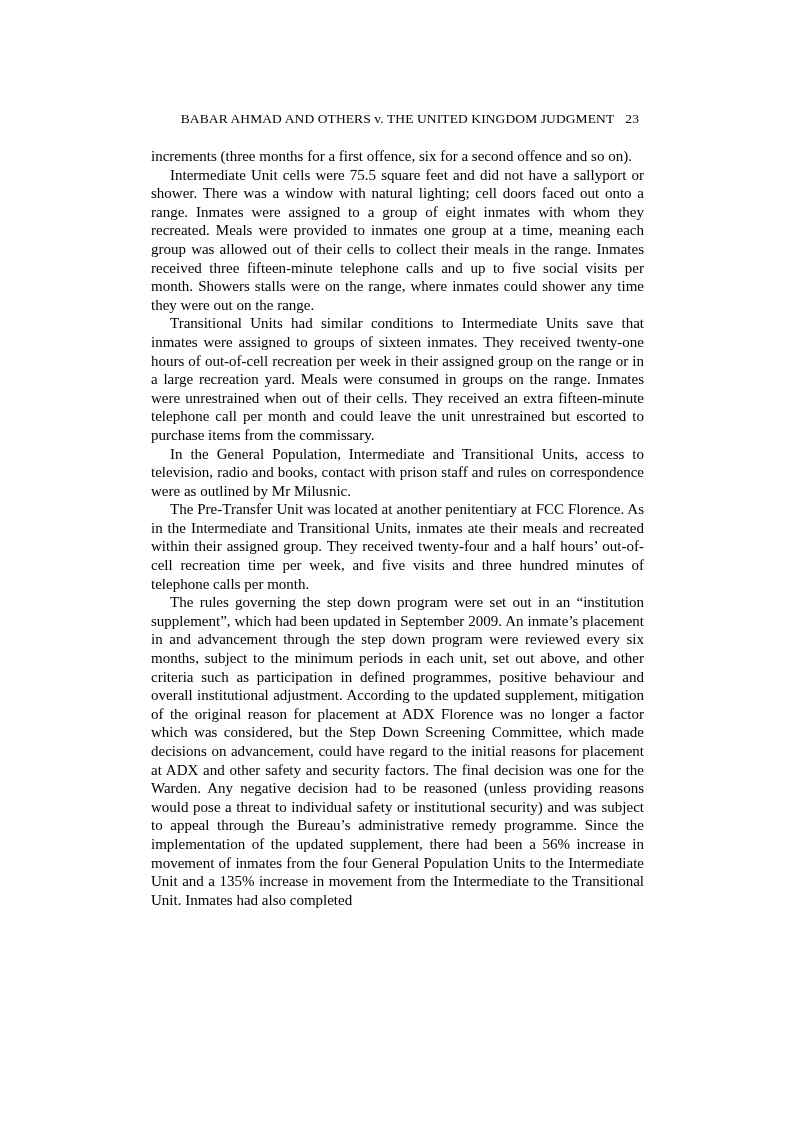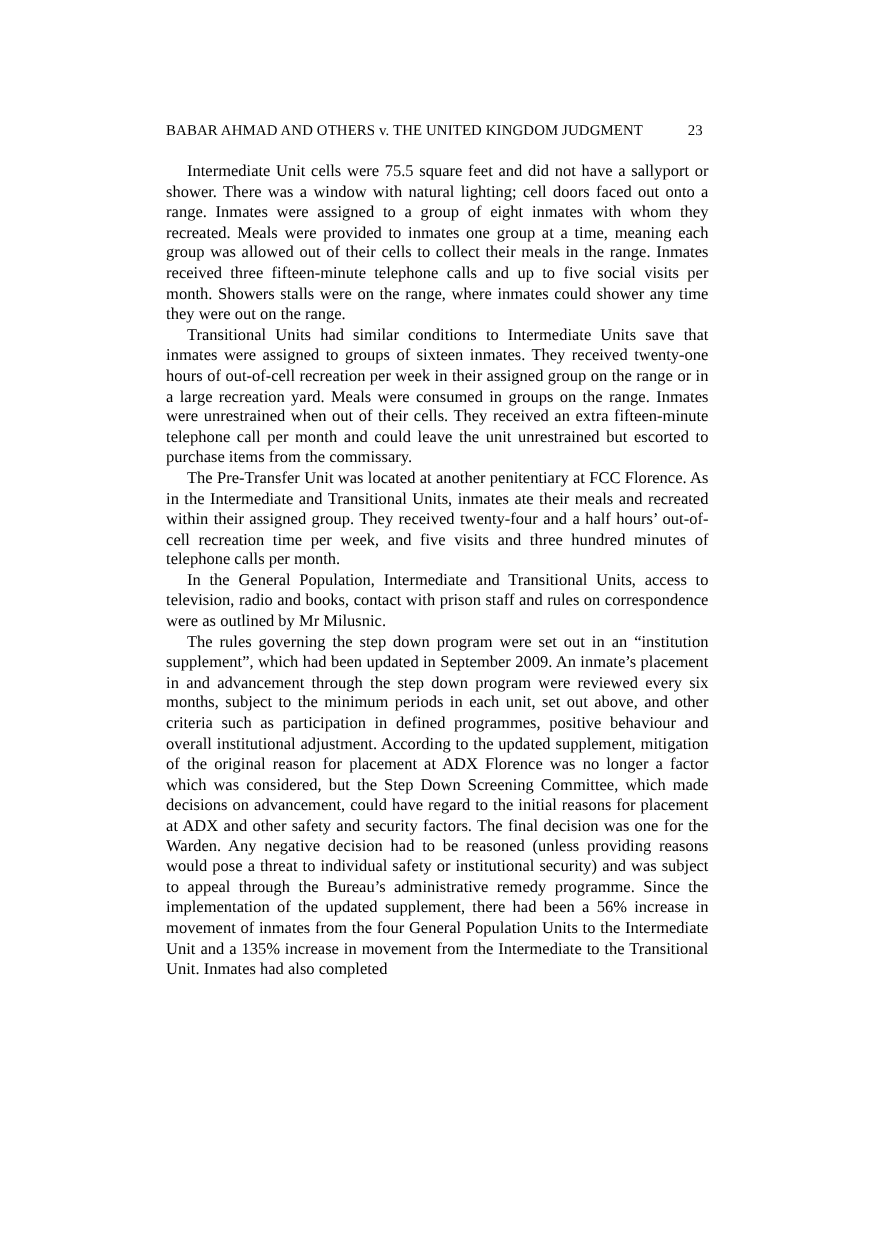--- a/index.html
+++ b/index.html
@@ -14,21 +14,21 @@
     background: #ffffff;
     font-family: "Liberation Serif", "DejaVu Serif", serif;
     color: #000000;
     overflow: hidden;
   }
   .running-header {
     position: absolute;
     top: 111px;
     left: 151px;
     width: 493px;
-    text-align: left;
+    text-align: center;
     font-size: 13.5px;
     line-height: 16px;
     letter-spacing: 0.1px;
     white-space: nowrap;
   }
   .page-number {
     position: absolute;
     top: 0;
     right: 5px;
   }
@@ -53,20 +53,21 @@
 <body>
 
 <div class="page">
 
   <div class="running-header">
     <span class="header-title">BABAR AHMAD AND OTHERS v. THE UNITED KINGDOM JUDGMENT</span>
     <span class="page-number">23</span>
   </div>
 
   <div class="body-text">
+    <p class="para">increments (three months for a first offence, six for a second offence and so on).</p>
     <p class="para indent">Intermediate Unit cells were 75.5 square feet and did not have a sallyport or shower. There was a window with natural lighting; cell doors faced out onto a range. Inmates were assigned to a group of eight inmates with whom they recreated. Meals were provided to inmates one group at a time, meaning each group was allowed out of their cells to collect their meals in the range. Inmates received three fifteen-minute telephone calls and up to five social visits per month. Showers stalls were on the range, where inmates could shower any time they were out on the range.</p>
     <p class="para indent">Transitional Units had similar conditions to Intermediate Units save that inmates were assigned to groups of sixteen inmates. They received twenty-one hours of out-of-cell recreation per week in their assigned group on the range or in a large recreation yard. Meals were consumed in groups on the range. Inmates were unrestrained when out of their cells. They received an extra fifteen-minute telephone call per month and could leave the unit unrestrained but escorted to purchase items from the commissary.</p>
+    <p class="para indent">In the General Population, Intermediate and Transitional Units, access to television, radio and books, contact with prison staff and rules on correspondence were as outlined by Mr Milusnic.</p>
     <p class="para indent">The Pre-Transfer Unit was located at another penitentiary at FCC&nbsp;Florence. As in the Intermediate and Transitional Units, inmates ate their meals and recreated within their assigned group. They received twenty-four and a half hours’ out-of-cell recreation time per week, and five visits and three hundred minutes of telephone calls per month.</p>
-    <p class="para indent">In the General Population, Intermediate and Transitional Units, access to television, radio and books, contact with prison staff and rules on correspondence were as outlined by Mr Milusnic.</p>
     <p class="para indent">The rules governing the step down program were set out in an “institution supplement”, which had been updated in September 2009. An inmate’s placement in and advancement through the step down program were reviewed every six months, subject to the minimum periods in each unit, set out above, and other criteria such as participation in defined programmes, positive behaviour and overall institutional adjustment. According to the updated supplement, mitigation of the original reason for placement at ADX Florence was no longer a factor which was considered, but the Step Down Screening Committee, which made decisions on advancement, could have regard to the initial reasons for placement at ADX and other safety and security factors. The final decision was one for the Warden. Any negative decision had to be reasoned (unless providing reasons would pose a threat to individual safety or institutional security) and was subject to appeal through the Bureau’s administrative remedy programme. Since the implementation of the updated supplement, there had been a 56% increase in movement of inmates from the four General Population Units to the Intermediate Unit and a 135% increase in movement from the Intermediate to the Transitional Unit. Inmates had also completed</p>
   </div>
 
 </div>
 
 </body></html>

